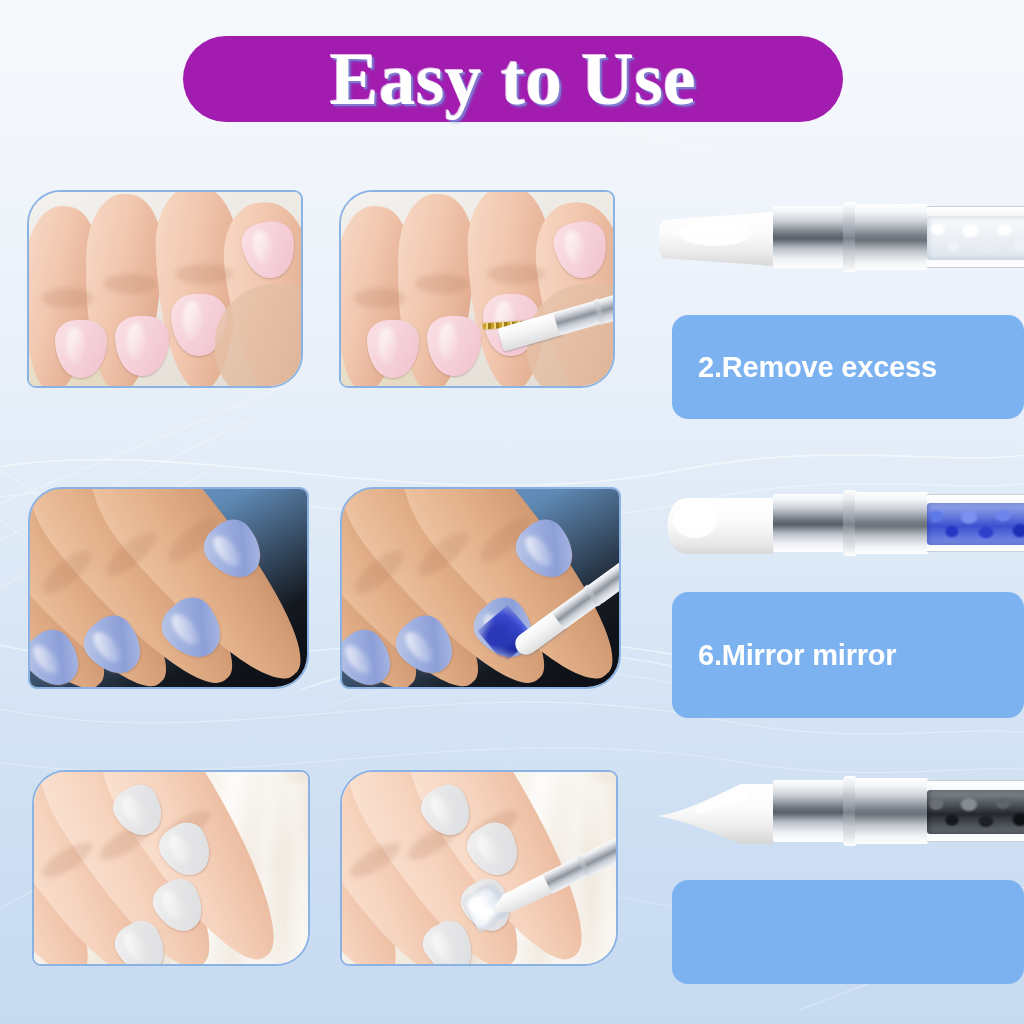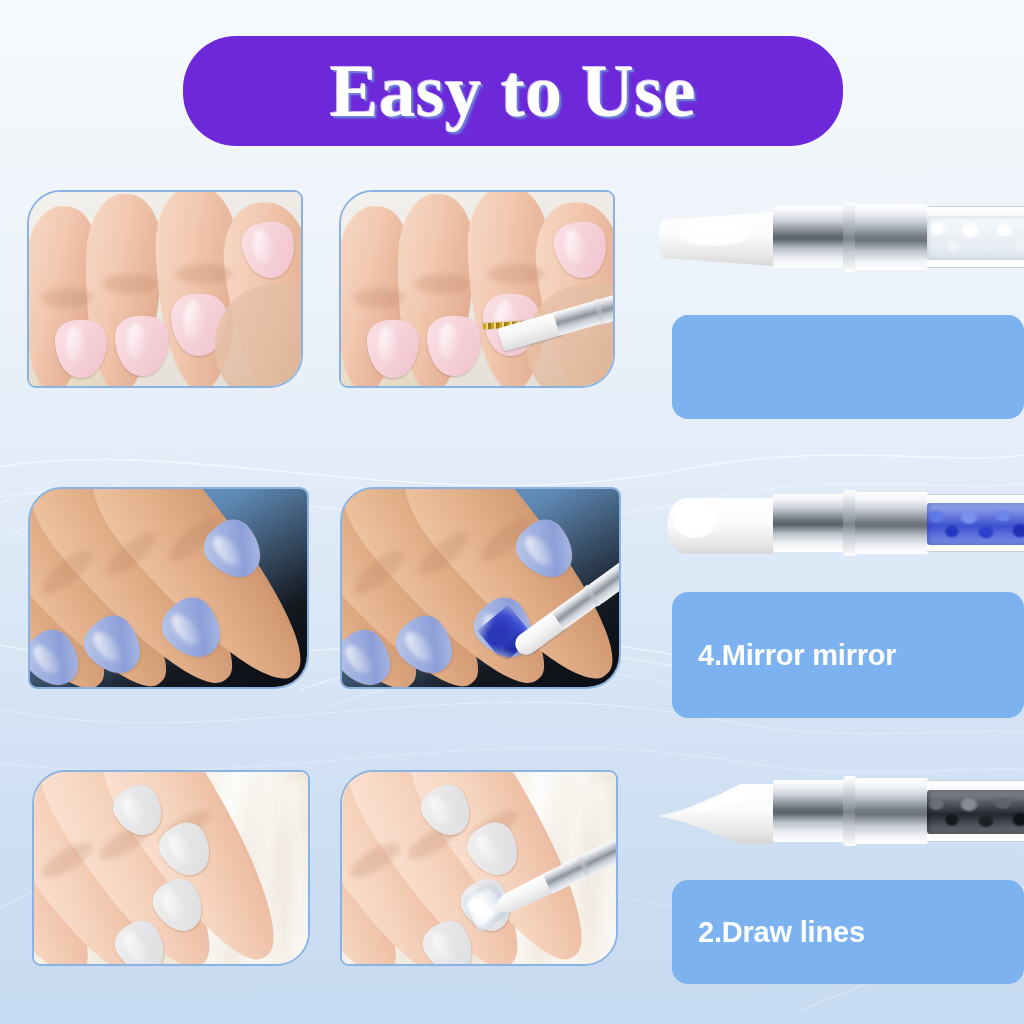--- a/index.html
+++ b/index.html
@@ -33,22 +33,22 @@
     pointer-events: none;
     z-index: 0;
   }
 
   
   #header-pill {
     position: absolute;
     left: 183px;
     top: 36px;
     width: 660px;
-    height: 110px;
-    background: #6d28d9;
+    height: 86px;
+    background: #a21caf;
     border-radius: 53px;
     display: flex;
     align-items: center;
     justify-content: center;
     z-index: 5;
   }
 
   #page-title {
     font-family: "Liberation Serif", "DejaVu Serif", serif;
     font-weight: bold;
@@ -398,20 +398,21 @@
   </svg>
   <div class="bp-ferrule" style="left:118px; top:10px; width:72px; height:62px;"></div>
   <div class="bp-band" style="left:188px; top:6px;  width:14px; height:70px;"></div>
   <div class="bp-collar" style="left:200px; top:8px;  width:74px; height:66px;"></div>
   <div class="bp-shaft" style="left:272px; top:10px; width:132px; height:62px;">
     <div class="bp-crystals crys-white" style="top:9px; height:44px; border-radius:3px;"></div>
   </div>
 </div>
 
 <div class="caption-box" style="left:672px; top:315px; width:352px; height:104px;">
+  <div class="caption-line">2.Remove excess</div>
 </div>
 
 <div class="photo-frame" style="left:28px; top:487px; width:281px; height:202px;">
   <div class="photo-inner">
     <div class="scene bd-dark"></div>
 
     <div class="finger skin-med" style="left:-58px; top:-34px; width:86px; height:260px; transform:rotate(-40deg);"></div>
     <div class="finger skin-med" style="left:-4px;  top:-52px; width:90px; height:278px; transform:rotate(-40deg);"></div>
     <div class="finger skin-med" style="left:56px;  top:-66px; width:94px; height:290px; transform:rotate(-40deg);"></div>
     <div class="finger skin-med" style="left:120px; top:-76px; width:98px; height:296px; transform:rotate(-40deg);"></div>
@@ -483,21 +484,21 @@
   </svg>
   <div class="bp-ferrule" style="left:118px; top:8px;  width:72px; height:58px;"></div>
   <div class="bp-band" style="left:188px; top:4px;  width:14px; height:66px;"></div>
   <div class="bp-collar" style="left:200px; top:6px;  width:74px; height:62px;"></div>
   <div class="bp-shaft" style="left:272px; top:8px;  width:132px; height:58px;">
     <div class="bp-crystals crys-blue" style="top:8px; height:42px; border-radius:3px;"></div>
   </div>
 </div>
 
 <div class="caption-box" style="left:672px; top:592px; width:352px; height:126px;">
-  <div class="caption-line">4.Mirror mirror</div>
+  <div class="caption-line">6.Mirror mirror</div>
 </div>
 
 <div class="photo-frame" style="left:32px; top:770px; width:278px; height:196px;">
   <div class="photo-inner">
     <div class="scene bd-satin"></div>
     <div class="satin-fold" style="left:150px; top:-20px; width:70px; height:240px; transform:rotate(12deg);"></div>
     <div class="satin-fold" style="left:206px; top:-10px; width:50px; height:230px; transform:rotate(6deg); opacity:.7;"></div>
     <div class="satin-fold" style="left:246px; top:10px;  width:46px; height:210px; transform:rotate(-4deg); opacity:.6;"></div>
 
     <div class="finger skin-pale" style="left:-62px; top:-30px; width:84px; height:250px; transform:rotate(-32deg);"></div>
@@ -575,14 +576,13 @@
   </svg>
   <div class="bp-ferrule" style="left:118px; top:8px;  width:72px; height:62px;"></div>
   <div class="bp-band" style="left:188px; top:4px;  width:14px; height:70px;"></div>
   <div class="bp-collar" style="left:200px; top:6px;  width:74px; height:66px;"></div>
   <div class="bp-shaft" style="left:272px; top:8px;  width:132px; height:62px;">
     <div class="bp-crystals crys-black" style="top:9px; height:44px; border-radius:3px;"></div>
   </div>
 </div>
 
 <div class="caption-box" style="left:672px; top:880px; width:352px; height:104px;">
-  <div class="caption-line">2.Draw lines</div>
 </div>
 
 </body></html>

